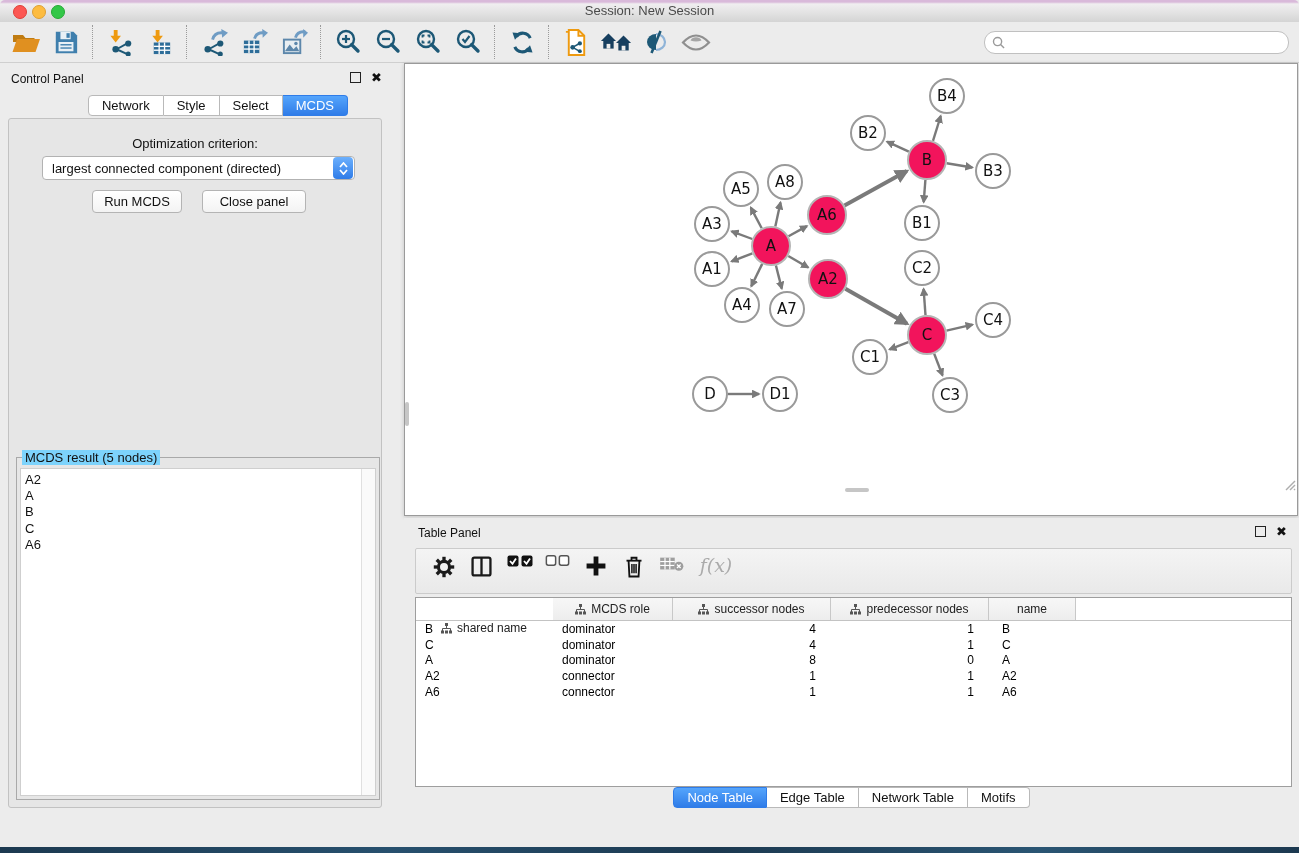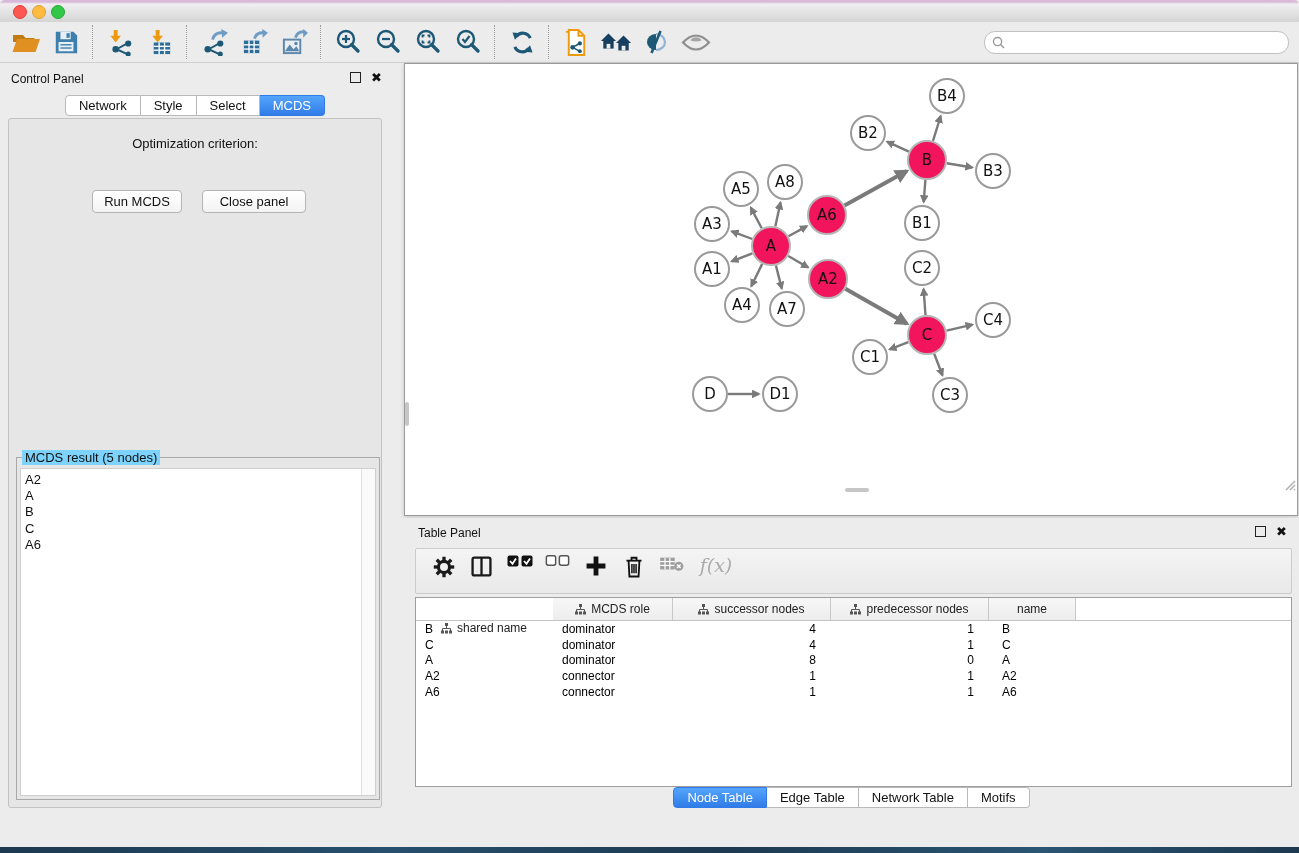--- a/index.html
+++ b/index.html
@@ -24,21 +24,21 @@
   .search input{border:none;outline:none;flex:1;height:16px;font-size:12px;background:transparent;margin-left:4px;}
 
   
   .cpanel{position:absolute;left:0;top:64px;width:390px;height:749px;background:#ececec;}
   .panel-head{position:relative;height:30px;}
   .panel-head .ptitle{position:absolute;left:11px;top:8px;font-size:12px;color:#111;}
   .winbtns{position:absolute;right:8px;top:8px;display:flex;gap:10px;align-items:center;}
   .float-btn{width:9px;height:9px;border:1.5px solid #222;}
   .close-btn{font-size:13px;font-weight:bold;color:#111;line-height:10px;}
   .recess{position:absolute;left:8px;top:54px;width:372px;height:688px;background:#e6e6e6;border:1px solid #c2c2c2;border-radius:3px;}
-  .ctab-row{position:absolute;left:0;top:31px;width:100%;display:flex;justify-content:center;z-index:3;}
+  .ctab-row{position:absolute;left:0;top:31px;width:100%;display:flex;justify-content:center;z-index:3;padding-left:23px;}
   .tabgroup{display:flex;}
   .tabgroup .tab{background:#fff;border:1px solid #b9b9b9;border-left-width:0;padding:3px 13px;font-size:13px;color:#111;height:21px;box-sizing:border-box;line-height:14px;}
   .tabgroup .tab:first-child{border-left-width:1px;border-radius:4px 0 0 4px;}
   .tabgroup .tab:last-child{border-radius:0 4px 4px 0;}
   .tabgroup .tab.active{background:linear-gradient(#55a5fc,#2f7ce8);border-color:#2f7ce8;color:#fff;}
   .opt-label{position:absolute;left:0;top:72px;width:100%;text-align:center;font-size:13px;color:#111;}
   .dropdown{position:absolute;left:42px;top:92px;width:313px;height:24px;background:#fff;border:1px solid #b2b2b2;border-radius:4px;box-sizing:border-box;display:flex;align-items:center;}
   .dropdown .dval{flex:1;font-size:13px;padding-left:9px;color:#111;white-space:nowrap;}
   .stepper{width:20px;height:22px;margin-right:1px;border-radius:4px;background:linear-gradient(#6cb0fd,#2f7ce8);display:flex;flex-direction:column;align-items:center;justify-content:center;gap:1px;}
   .stepper svg{display:block;}
@@ -87,20 +87,21 @@
 </style>
 </head>
 <body>
 
 <div class="app">
 
   <div class="titlebar">
     <div class="tl red"></div>
     <div class="tl yellow"></div>
     <div class="tl green"></div>
+    <div class="title">Session: New Session</div>
   </div>
 
   <div class="toolbar">
     <div class="tbtn">
       <svg width="30" height="26" viewBox="0 0 30 26">
         <path d="M2 6h10l2.5 3h9v4H2z" fill="#c07c12"></path>
         <path d="M1.5 23 6 10h23l-4.5 13z" fill="#e09020"></path>
       </svg>
     </div>
     <div class="tbtn">
@@ -273,20 +274,31 @@
     <div class="recess"></div>
     <div class="ctab-row">
         <div class="tabgroup" id="control-tabs">
           <div class="tab">Network</div>
           <div class="tab">Style</div>
           <div class="tab">Select</div>
           <div class="tab active">MCDS</div>
         </div>
       </div>
     <div class="opt-label">Optimization criterion:</div>
+    <div class="dropdown">
+      <span class="dval">largest connected component (directed)</span>
+      <span class="stepper">
+        <svg width="9" height="6" viewBox="0 0 9 6">
+            <path d="M1 5l3.5-4L8 5" fill="none" stroke="#fff" stroke-width="1.7"></path>
+          </svg>
+        <svg width="9" height="6" viewBox="0 0 9 6">
+            <path d="M1 1l3.5 4L8 1" fill="none" stroke="#fff" stroke-width="1.7"></path>
+          </svg>
+      </span>
+    </div>
     <div class="cbtn" style="left:92px;top:126px;width:90px;">Run MCDS</div>
     <div class="cbtn" style="left:202px;top:126px;width:104px;">Close panel</div>
     <div class="groupbox">
       <span class="legend">MCDS result (5 nodes)</span>
       <div class="listbox">
         <div class="listitems" id="result-list">
             <div>A2</div>
             <div>A</div>
             <div>B</div>
             <div>C</div>

